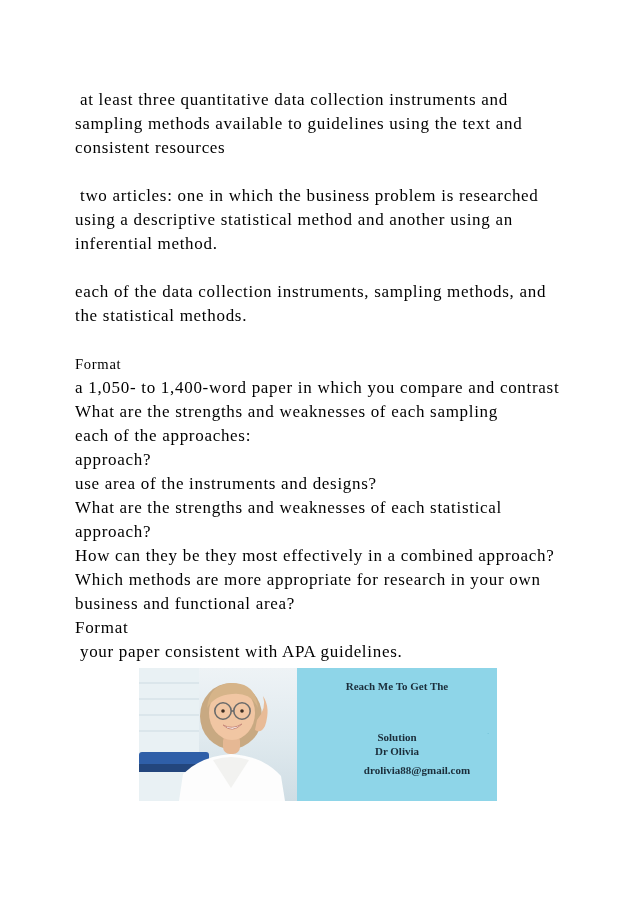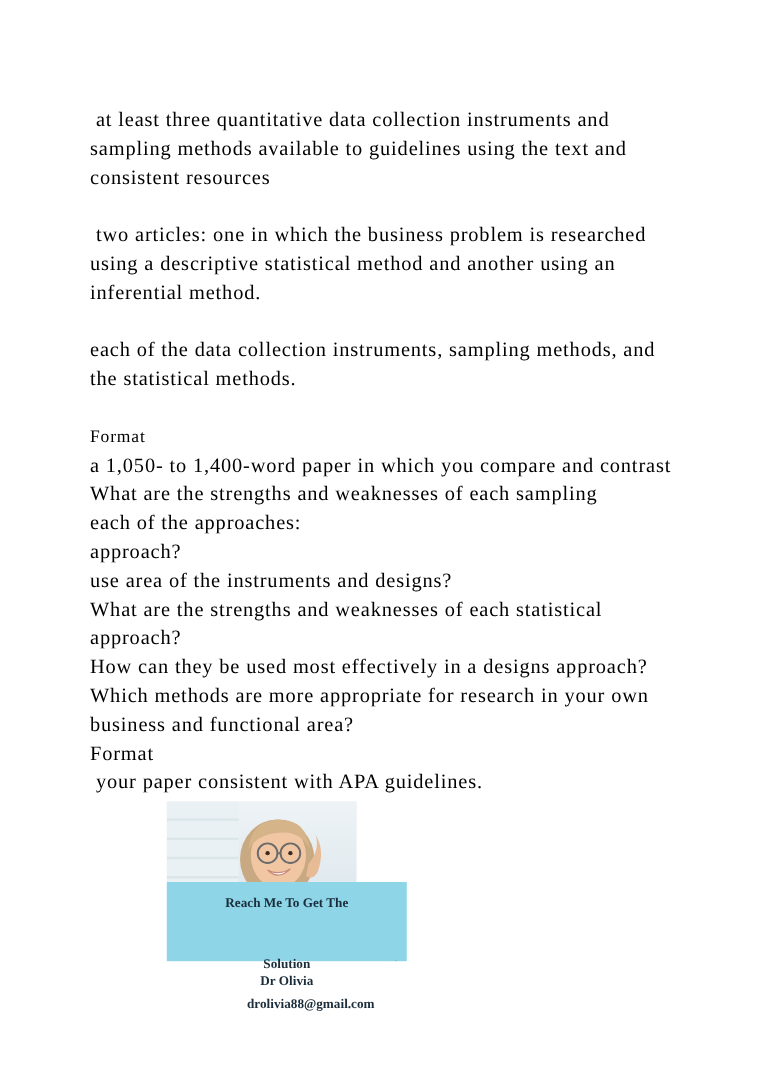--- a/index.html
+++ b/index.html
@@ -47,21 +47,21 @@
   .wide {
     width: 500px;
   }
   .signature-block {
     position: absolute;
     left: 139px;
     top: 668px;
     width: 358px;
     height: 133px;
     display: flex;
-    flex-direction: column;
+    flex-direction: row;
     align-items: flex-start;
   }
   .photo {
     position: relative;
     width: 158px;
     height: 133px;
     overflow: hidden;
     background: #dfe7ec;
   }
   .panel {
@@ -124,21 +124,21 @@
 
     <div class="para wide">
       <div class="heading">Format</div>
       <div class="line wide">a 1,050- to 1,400-word paper in which you compare and contrast</div>
       <div class="line wide">What are the strengths and weaknesses of each sampling</div>
       <div class="line wide">each of the approaches:</div>
       <div class="line wide">approach?</div>
       <div class="line wide">use area of the instruments and designs?</div>
       <div class="line wide">What are the strengths and weaknesses of each statistical</div>
       <div class="line wide">approach?</div>
-      <div class="line wide">How can they be used most effectively in a designs approach?</div>
+      <div class="line wide">How can they be they most effectively in a combined approach?</div>
       <div class="line wide">Which methods are more appropriate for research in your own</div>
       <div class="line wide">business and functional area?</div>
       <div class="line wide">Format</div>
       <div class="line wide"> your paper consistent with APA guidelines.</div>
     </div>
 
   </div>
 
   <div class="signature-block">
 

